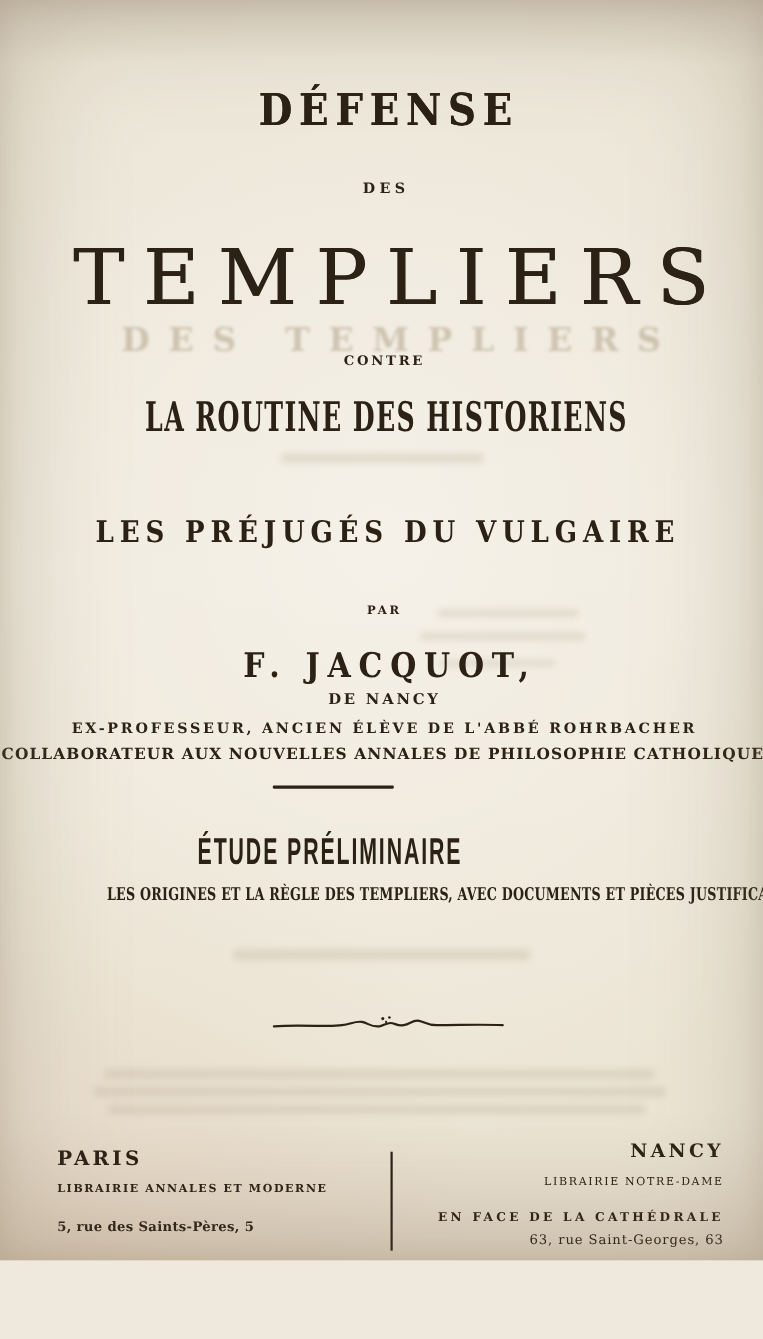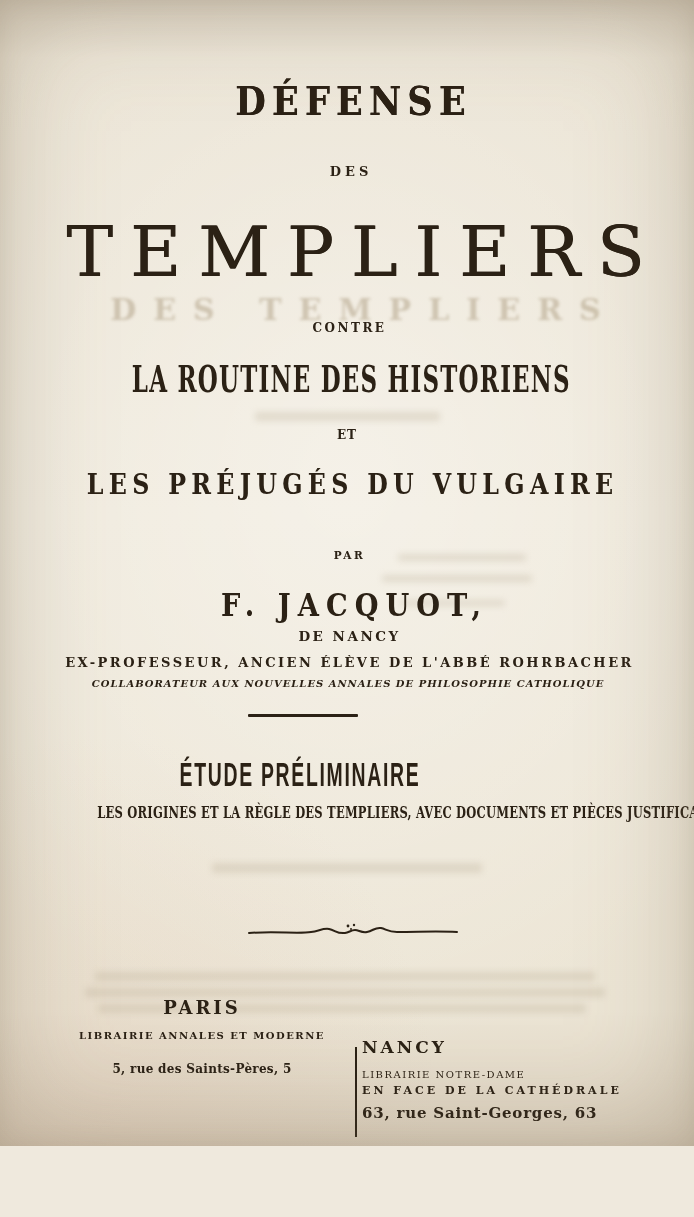--- a/index.html
+++ b/index.html
@@ -24,37 +24,37 @@
   .t-contre   {top:322px; font-size:12px;font-weight:bold;letter-spacing:2.5px;padding-left:2.5px;}
   .t-routine  {top:361px; font-size:37px;font-weight:bold;letter-spacing:2px;transform:scaleX(.62);}
   .t-et       {top:429px; font-size:12px;font-weight:bold;letter-spacing:1px;}
   .t-prejuges {top:471px; font-size:27px;font-weight:bold;letter-spacing:6px;padding-left:6px;
                transform:scaleX(.88);}
   .t-par      {top:550px; font-size:10.5px;font-weight:bold;letter-spacing:2.5px;padding-left:2.5px;}
   .t-jacquot  {top:590px; font-size:31px;font-weight:bold;letter-spacing:8px;padding-left:8px;
                transform:scaleX(.88);}
   .t-denancy  {top:630px; font-size:13.5px;font-weight:bold;letter-spacing:2.5px;padding-left:2.5px;}
   .t-exprof   {top:656px; font-size:13px;font-weight:bold;letter-spacing:2.5px;padding-left:2.5px;}
-  .t-collab   {top:679px; font-size:10px;font-weight:bold;letter-spacing:1px;padding-left:1px;font-style:italic;}
+  .t-collab   {top:679px; font-size:14px;font-weight:bold;letter-spacing:1px;padding-left:1px;}
   .rule-h{position:absolute;top:714px;left:248px;width:110px;height:2.5px;background:#2b2115;border-radius:1px;}
   .t-etude    {top:757px; font-family:"Liberation Sans",sans-serif;font-size:34px;font-weight:bold;
                letter-spacing:3px;transform:translateX(-47px) scaleX(.57);}
   .t-origines {top:805px; font-size:16px;font-weight:bold;letter-spacing:.3px;transform:scaleX(.72);}
   .ornament{position:absolute;top:919px;left:247px;width:212px;height:22px;}
   
-  .imprint-left {position:absolute;top:997px;left:52px; width:300px;text-align:center;white-space:nowrap;}
-  .imprint-right{position:absolute;top:1037px;left:362px;width:296px;text-align:left;white-space:nowrap;}
+  .imprint-left {position:absolute;top:1043px;left:52px; width:300px;white-space:nowrap;}
+  .imprint-right{position:absolute;top:1037px;left:362px;width:296px;text-align:right;white-space:nowrap;}
   .city-l{font-size:18px;font-weight:bold;letter-spacing:3px;}
   .city-r{font-size:17px;font-weight:bold;letter-spacing:3px;}
   .imp1-l{margin-top:12px;font-size:10px;  font-weight:bold;letter-spacing:1.5px;}
   .imp2-l{margin-top:7px; font-size:14.5px;font-weight:bold;letter-spacing:1px;}
   .imp3-l{margin-top:21px; font-size:12px;  font-weight:bold;letter-spacing:.3px;}
   .imp1-r{margin-top:12px;font-size:10px;  font-weight:normal;letter-spacing:1.5px;}
-  .imp2-r{margin-top:4px; font-size:11px;  font-weight:bold;letter-spacing:3px;}
-  .imp3-r{margin-top:7px; font-size:15px;font-weight:bold;letter-spacing:.8px;}
+  .imp2-r{margin-top:20px; font-size:11px;  font-weight:bold;letter-spacing:3px;}
+  .imp3-r{margin-top:7px; font-size:12px;font-weight:normal;letter-spacing:.8px;}
   .rule-v{position:absolute;top:1047px;left:355px;width:2px;height:90px;background:#2b2115;}
   .t-year{top:1151px;font-size:16px;letter-spacing:1px;}
   
   .ghost-title{top:295px;font-size:30px;font-weight:bold;letter-spacing:17px;padding-left:17px;
     color:rgba(173,157,130,.5);filter:blur(1.6px);}
   .ghost-bar{position:absolute;background:rgba(186,172,148,.30);filter:blur(3px);border-radius:3px;}
   .gb1{top:412px;left:255px;width:185px;height:9px;}
   .gb2{top:554px;left:398px;width:128px;height:7px;}
   .gb3{top:575px;left:382px;width:150px;height:7px;}
   .gb4{top:600px;left:400px;width:105px;height:6px;}
@@ -77,21 +77,20 @@
   <div class="ghost-bar gb6"></div>
   <div class="ghost-bar gb7"></div>
   <div class="ghost-bar gb8"></div>
 
   <div class="line t-defense">DÉFENSE</div>
   <div class="line t-des">DES</div>
   <div class="line t-templiers">TEMPLIERS</div>
 
   <div class="line t-contre">CONTRE</div>
   <div class="line t-routine">LA ROUTINE DES HISTORIENS</div>
-  <div class="line t-et">ET</div>
   <div class="line t-prejuges">LES PRÉJUGÉS DU VULGAIRE</div>
 
   <div class="line t-par">PAR</div>
   <div class="line t-jacquot">F. JACQUOT,</div>
   <div class="line t-denancy">DE NANCY</div>
   <div class="line t-exprof">EX-PROFESSEUR, ANCIEN ÉLÈVE DE L'ABBÉ ROHRBACHER</div>
   <div class="line t-collab">COLLABORATEUR AUX NOUVELLES ANNALES DE PHILOSOPHIE CATHOLIQUE</div>
 
   <div class="rule-h"></div>
 

